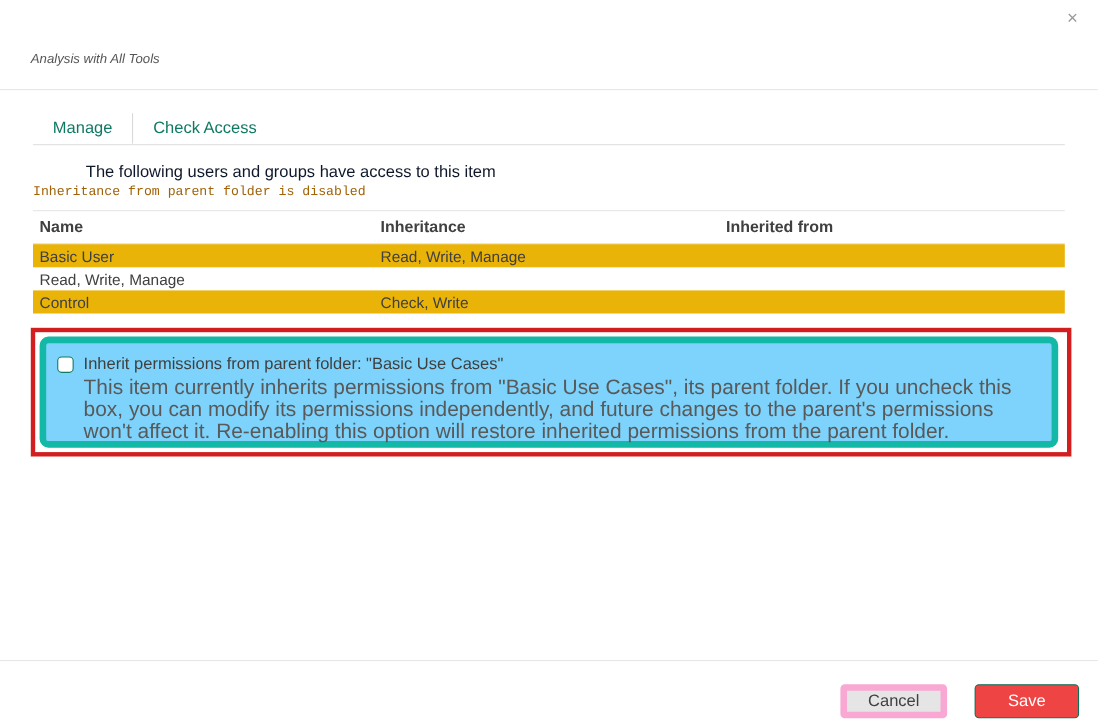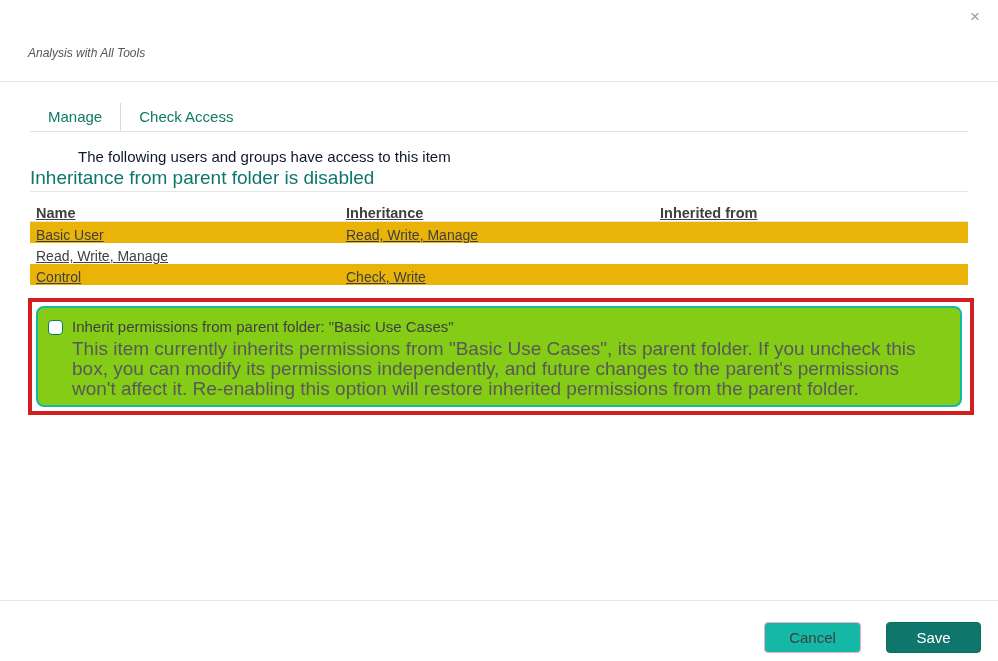--- a/index.html
+++ b/index.html
@@ -15,46 +15,46 @@
   .close-btn { position: absolute; top: 8px; right: 18px; font-size: 17px; color: #9b9b9b; cursor: pointer; line-height: 1; font-weight: 400; }
 
   
   .tabs { position: absolute; top: 103px; left: 30px; right: 30px; display: flex; border-bottom: 1px solid #e0e0e0; height: 29px; }
   .tab { padding: 0 18px; display: flex; align-items: center; justify-content: center; font-size: 15px; color: #0f7a64; cursor: pointer; border-bottom: 3px solid transparent; height: 29px; }
   .tab + .tab { border-left: 1px solid #d9d9d9; }
   .tab.active { color: #595959; border-bottom: 3px solid #0d6e5a; }
 
   
   .intro-text { position: absolute; top: 148px; left: 30px; font-size: 15px; color: #0f172a; margin-left: 48px; }
-  .inheritance-notice { position: absolute; top: 167px; left: 30px; font-size: 19px; color: #0f766e; }
+  .inheritance-notice { position: absolute; top: 167px; left: 30px; font-size: 12px; color: #a16207; font-family: Liberation Mono, monospace; }
   .divider-top { position: absolute; top: 191px; left: 30px; right: 30px; border-bottom: 1px solid #e6e6e6; }
 
   
   .acl-table { position: absolute; top: 192px; left: 30px; width: 938px; }
-  .tr { display: flex; align-items: flex-end; text-decoration: underline; }
+  .tr { display: flex; align-items: center; }
   .th-row { height: 30px; border-bottom: 1px solid #e3e3e3; font-weight: 700; font-size: 14.5px; color: #404040; }
   .td-row { height: 21px; font-size: 14px; color: #404040; }
   .td-row.alt { background: #eab308; }
   .col-name { width: 310px; padding-left: 6px; }
   .col-perm { width: 314px; padding-left: 6px; }
   .col-inherited { flex: 1; padding-left: 6px; }
 
   
   .annotation-box { position: absolute; top: 298px; left: 28px; width: 946px; height: 117px; border: 4px solid #d21e1e; background: transparent; pointer-events: none; }
-  .inherit-panel { position: absolute; top: 306px; left: 36px; width: 926px; height: 101px; border: 2px solid #14b8a6; border-radius: 8px; background: #84cc16; padding: 10px 16px 10px 10px; }
+  .inherit-panel { position: absolute; top: 306px; left: 36px; width: 926px; height: 101px; border: 6px solid #14b8a6; border-radius: 8px; background: #7dd3fc; padding: 10px 16px 10px 10px; }
   .inherit-row { display: flex; align-items: flex-start; gap: 9px; }
   .checkbox { width: 15px; height: 15px; min-width: 15px; border: 1.4px solid #0f7a64; border-radius: 4px; background: #fff; margin-top: 2px; cursor: pointer; }
   .inherit-label { font-size: 15px; color: #404040; cursor: pointer; }
   .inherit-desc { margin-left: 24px; margin-top: 4px; font-size: 19px; line-height: 20px; color: #595959; max-width: 885px; }
 
   
   .footer-divider { position: absolute; top: 600px; left: 0; width: 998px; border-bottom: 1px solid #e6e6e6; }
   .btn { position: absolute; top: 622px; height: 31px; border-radius: 4px; font-size: 15px; display: flex; align-items: center; justify-content: center; cursor: pointer; font-family: inherit; }
-  .btn-cancel { left: 764px; width: 97px; background: #14b8a6; border: 1px solid #f9a8d4; color: #404040; }
-  .btn-save { left: 886px; width: 95px; background: #0f766e; border: 1px solid #0b6e56; color: #ffffff; }
+  .btn-cancel { left: 764px; width: 97px; background: #e5e5e5; border: 6px solid #f9a8d4; color: #404040; }
+  .btn-save { left: 886px; width: 95px; background: #ef4444; border: 1px solid #0b6e56; color: #ffffff; }
 </style>
 </head>
 <body>
 
 <div class="header">
   <div class="subtitle">Analysis with All Tools</div>
   <span class="close-btn">×</span>
 </div>
 
 <div class="tabs">

